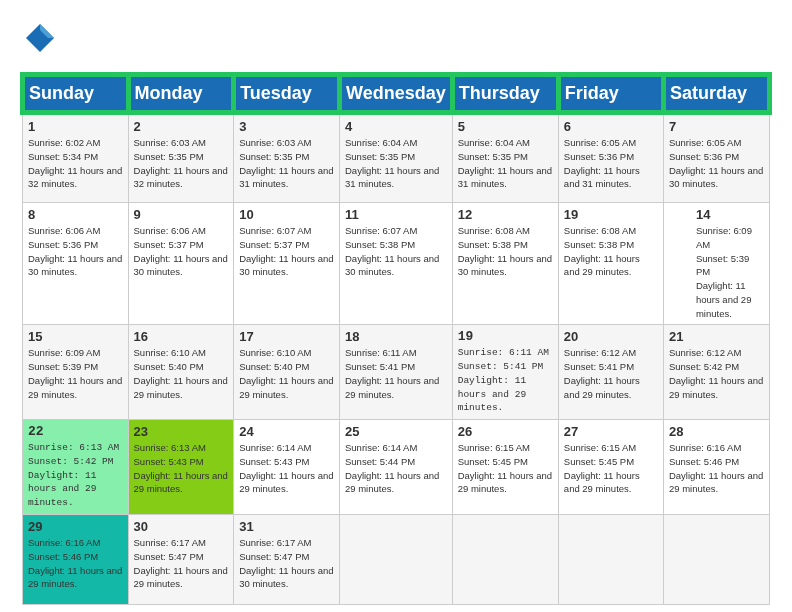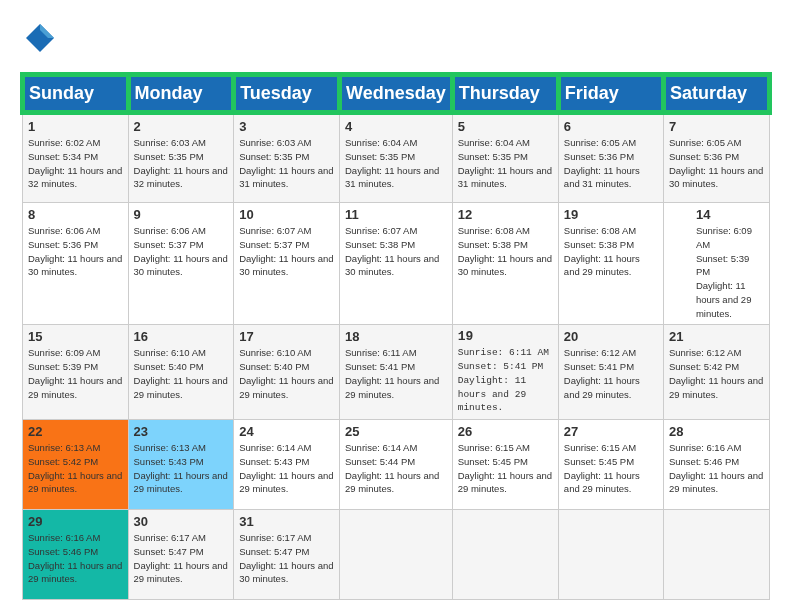--- a/index.html
+++ b/index.html
@@ -195,25 +195,25 @@
         <td style="background: rgb(245, 245, 245);">
         <span class="day-num">20</span>
         <span class="day-info">Sunrise: 6:12 AM<br>Sunset: 5:41 PM<br>Daylight: 11 hours and 29 minutes.</span>
       </td>
         <td style="background: rgb(245, 245, 245);">
         <span class="day-num">21</span>
         <span class="day-info">Sunrise: 6:12 AM<br>Sunset: 5:42 PM<br>Daylight: 11 hours and 29 minutes.</span>
       </td>
       </tr>
       <tr style="background: rgb(255, 255, 255);">
-        <td style="background: #f97316;">
+        <td style="background: #86efac; font-family: Liberation Mono, monospace;">
         <span class="day-num">22</span>
         <span class="day-info">Sunrise: 6:13 AM<br>Sunset: 5:42 PM<br>Daylight: 11 hours and 29 minutes.</span>
       </td>
-        <td style="background: #7dd3fc;">
+        <td style="background: #84cc16;">
         <span class="day-num">23</span>
         <span class="day-info">Sunrise: 6:13 AM<br>Sunset: 5:43 PM<br>Daylight: 11 hours and 29 minutes.</span>
       </td>
         <td style="background: rgb(255, 255, 255);">
         <span class="day-num">24</span>
         <span class="day-info">Sunrise: 6:14 AM<br>Sunset: 5:43 PM<br>Daylight: 11 hours and 29 minutes.</span>
       </td>
         <td style="background: rgb(255, 255, 255);">
         <span class="day-num">25</span>
         <span class="day-info">Sunrise: 6:14 AM<br>Sunset: 5:44 PM<br>Daylight: 11 hours and 29 minutes.</span>

